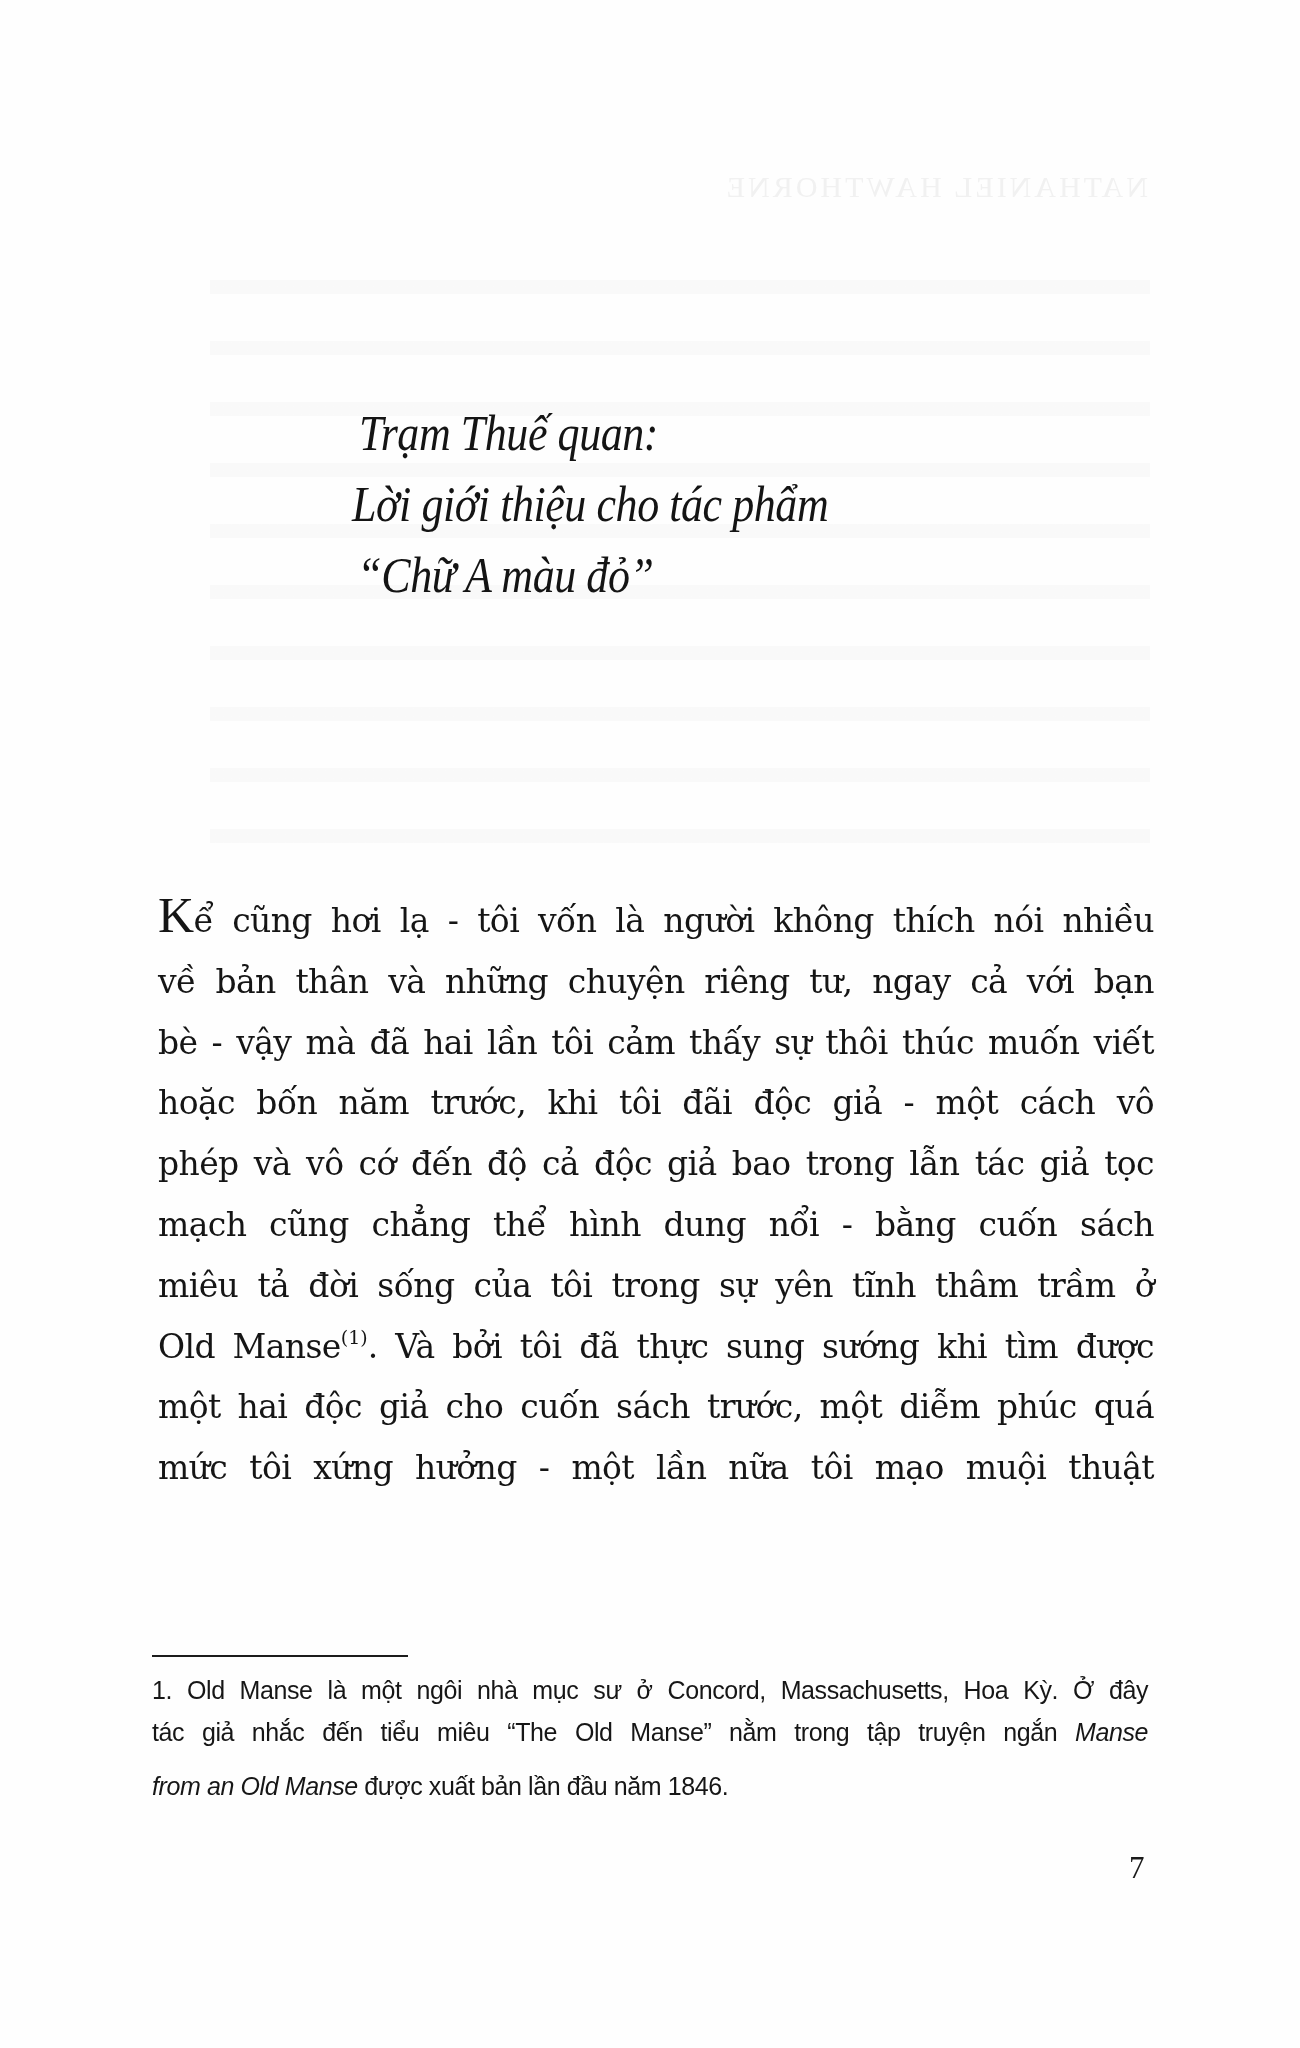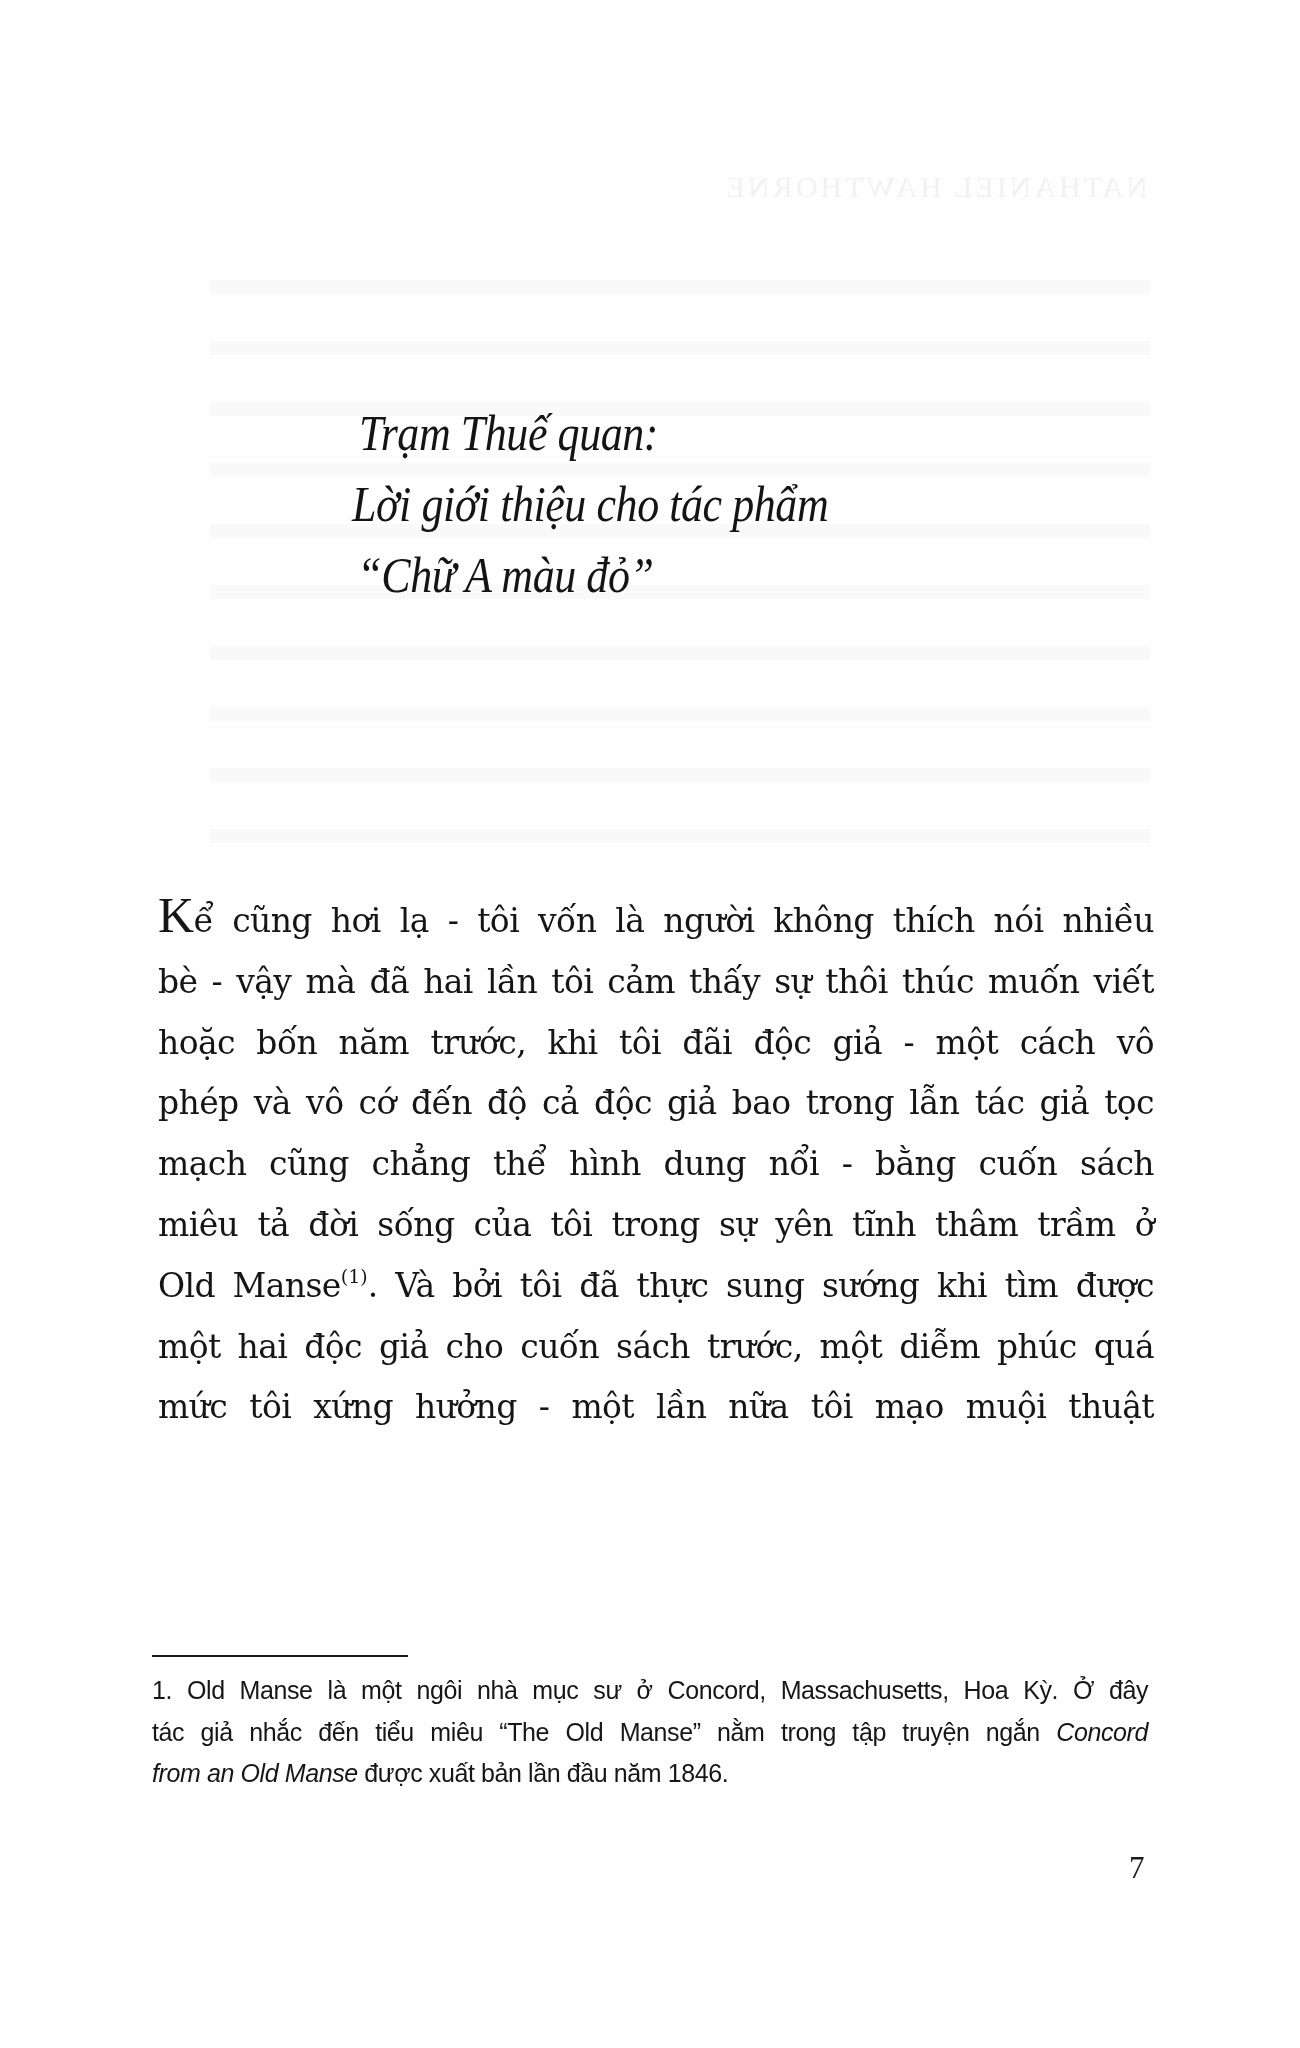--- a/index.html
+++ b/index.html
@@ -125,21 +125,21 @@
       line-height: 41.5px;
       color: #161616;
       letter-spacing: -0.4px;
     }
     .fn-line {
       display: block;
       white-space: nowrap;
       text-align: justify;
       text-align-last: justify;
     }
-    .fn-line.last { text-align-last: left; }
+    .fn-line.last { text-align-last: left; margin-top: 13px; }
     .it { font-style: italic; }
 
     .page-number {
       position: absolute;
       left: 1129px;
       top: 1850px;
       font-family: "Liberation Serif", serif;
       font-size: 31px;
       color: #1a1a1a;
     }
@@ -153,32 +153,33 @@
   <div class="show-through">NATHANIEL HAWTHORNE</div>
 
   <h1 class="title">
     <span class="t-line first">Trạm Thuế quan:</span>
     <span class="t-line">Lời giới thiệu cho tác phẩm</span>
     <span class="t-line third">“Chữ A màu đỏ”</span>
   </h1>
 
   <p class="body-text">
     <span class="body-line"><span class="initial">K</span><span>ể cũng hơi lạ - tôi vốn là người không thích nói nhiều</span></span>
+    <span class="body-line">về bản thân và những chuyện riêng tư, ngay cả với bạn</span>
     <span class="body-line">bè - vậy mà đã hai lần tôi cảm thấy sự thôi thúc muốn viết</span>
     <span class="body-line">hoặc bốn năm trước, khi tôi đãi độc giả - một cách vô</span>
     <span class="body-line">phép và vô cớ đến độ cả độc giả bao trong lẫn tác giả tọc</span>
     <span class="body-line">mạch cũng chẳng thể hình dung nổi - bằng cuốn sách</span>
     <span class="body-line">miêu tả đời sống của tôi trong sự yên tĩnh thâm trầm ở</span>
     <span class="body-line"><span>Old Manse</span><sup class="fn-ref">(1)</sup><span>. Và bởi tôi đã thực sung sướng khi tìm được</span></span>
     <span class="body-line">một hai độc giả cho cuốn sách trước, một diễm phúc quá</span>
     <span class="body-line">mức tôi xứng hưởng - một lần nữa tôi mạo muội thuật</span>
   </p>
 
   <div class="fn-rule"></div>
 
   <div class="footnote">
     <span class="fn-line"><span>1.</span> <span>Old Manse là một ngôi nhà mục sư ở Concord, Massachusetts, Hoa Kỳ. Ở đây</span></span>
-    <span class="fn-line"><span>tác giả nhắc đến tiểu miêu “The Old Manse” nằm trong tập truyện ngắn </span><span class="it">Concord</span></span>
+    <span class="fn-line"><span>tác giả nhắc đến tiểu miêu “The Old Manse” nằm trong tập truyện ngắn </span><span class="it">Manse</span></span>
     <span class="fn-line last"><span class="it">from an Old Manse</span><span> được xuất bản lần đầu năm 1846.</span></span>
   </div>
 
   <div class="page-number">7</div>
 </div>
 
 </body></html>

